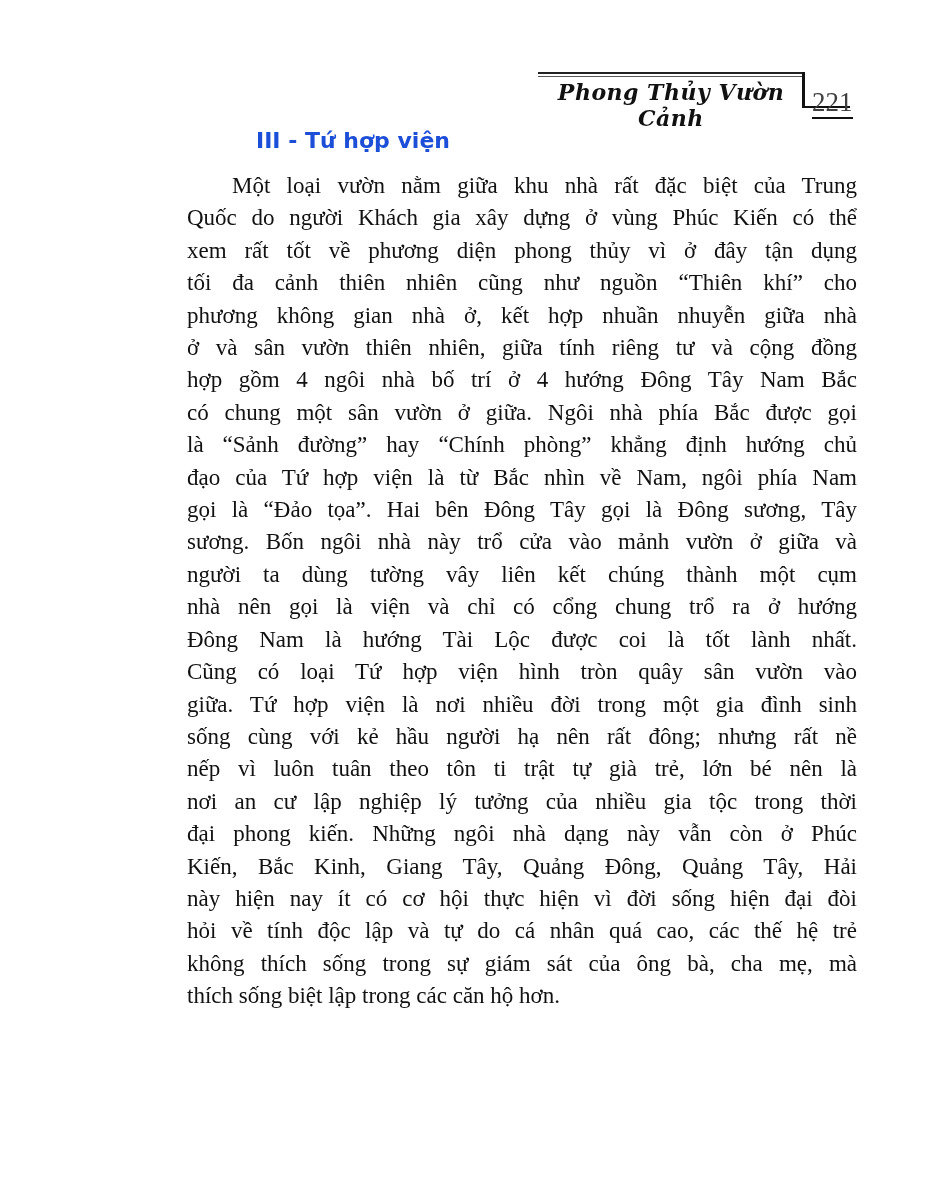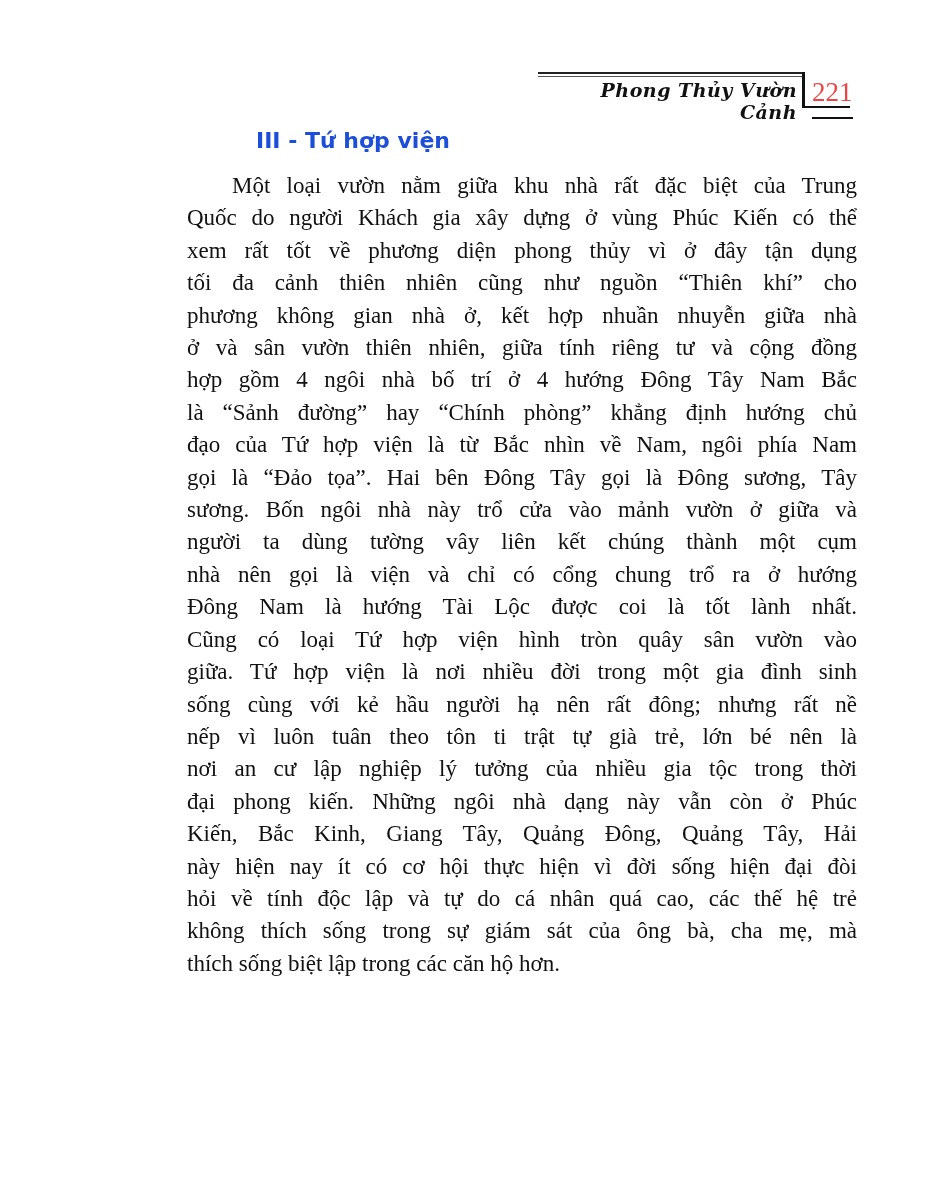--- a/index.html
+++ b/index.html
@@ -1,21 +1,21 @@
 <!DOCTYPE html>
 <html><head>
 <meta charset="utf-8">
 <style>
   html, body { margin:0; padding:0; background:#ffffff; }
   body { width:930px; height:1200px; position:relative; overflow:hidden; font-family:"Liberation Serif", "DejaVu Serif", serif; color:#111; }
   .header-rule-top { position:absolute; left:538px; top:72px; width:266px; height:2px; background:#222; }
   .header-rule-second { position:absolute; left:538px; top:76px; width:266px; height:1px; background:#555; }
   .header-vbar { position:absolute; left:802px; top:72px; width:3px; height:35px; background:#111; }
-  .header-title { position:absolute; left:545px; top:79px; width:252px; text-align:right; font-family:"DejaVu Serif", serif; font-style:italic; font-weight:bold; font-size:19px; letter-spacing:0.5px; color:#111; }
-  .page-number { position:absolute; left:812px; top:78px; font-size:27px; color:#ef4444; border-bottom:2px solid #111; line-height:28px; padding-bottom:11px; }
+  .header-title { position:absolute; left:545px; top:79px; width:252px; text-align:center; font-family:"DejaVu Serif", serif; font-style:italic; font-weight:bold; font-size:22px; letter-spacing:0.5px; color:#111; }
+  .page-number { position:absolute; left:812px; top:88px; font-size:27px; color:#404040; border-bottom:2px solid #111; line-height:28px; padding-bottom:1px; }
   .header-bottom-rule { position:absolute; left:802px; top:106px; width:48px; height:2px; background:#111; }
   .section-heading { position:absolute; left:256px; top:128px; font-family:"DejaVu Sans", sans-serif; font-weight:bold; font-size:22px; color:#1d4ed8; }
   .body-text { position:absolute; left:187px; top:170px; width:670px; font-size:23px; line-height:32.4px; color:#111; }
   .line { display:block; white-space:nowrap; text-align:justify; text-align-last:justify; }
   .line.first { text-indent:45px; }
   .line.last { text-align-last:left; }
 </style>
 </head>
 <body>
 
@@ -29,20 +29,21 @@
 <div class="section-heading">III - Tứ hợp viện</div>
 
 <div class="body-text">
   <span class="line first">Một loại vườn nằm giữa khu nhà rất đặc biệt của Trung</span>
   <span class="line">Quốc do người Khách gia xây dựng ở vùng Phúc Kiến có thể</span>
   <span class="line">xem rất tốt về phương diện phong thủy vì ở đây tận dụng</span>
   <span class="line">tối đa cảnh thiên nhiên cũng như nguồn “Thiên khí” cho</span>
   <span class="line">phương không gian nhà ở, kết hợp nhuần nhuyễn giữa nhà</span>
   <span class="line">ở và sân vườn thiên nhiên, giữa tính riêng tư và cộng đồng</span>
   <span class="line">hợp gồm 4 ngôi nhà bố trí ở 4 hướng Đông Tây Nam Bắc</span>
+  <span class="line">có chung một sân vườn ở giữa. Ngôi nhà phía Bắc được gọi</span>
   <span class="line">là “Sảnh đường” hay “Chính phòng” khẳng định hướng chủ</span>
   <span class="line">đạo của Tứ hợp viện là từ Bắc nhìn về Nam, ngôi phía Nam</span>
   <span class="line">gọi là “Đảo tọa”. Hai bên Đông Tây gọi là Đông sương, Tây</span>
   <span class="line">sương. Bốn ngôi nhà này trổ cửa vào mảnh vườn ở giữa và</span>
   <span class="line">người ta dùng tường vây liên kết chúng thành một cụm</span>
   <span class="line">nhà nên gọi là viện và chỉ có cổng chung trổ ra ở hướng</span>
   <span class="line">Đông Nam là hướng Tài Lộc được coi là tốt lành nhất.</span>
   <span class="line">Cũng có loại Tứ hợp viện hình tròn quây sân vườn vào</span>
   <span class="line">giữa.  Tứ hợp viện là nơi nhiều đời trong một gia đình sinh</span>
   <span class="line">sống cùng với kẻ hầu người hạ nên rất đông; nhưng rất nề</span>

